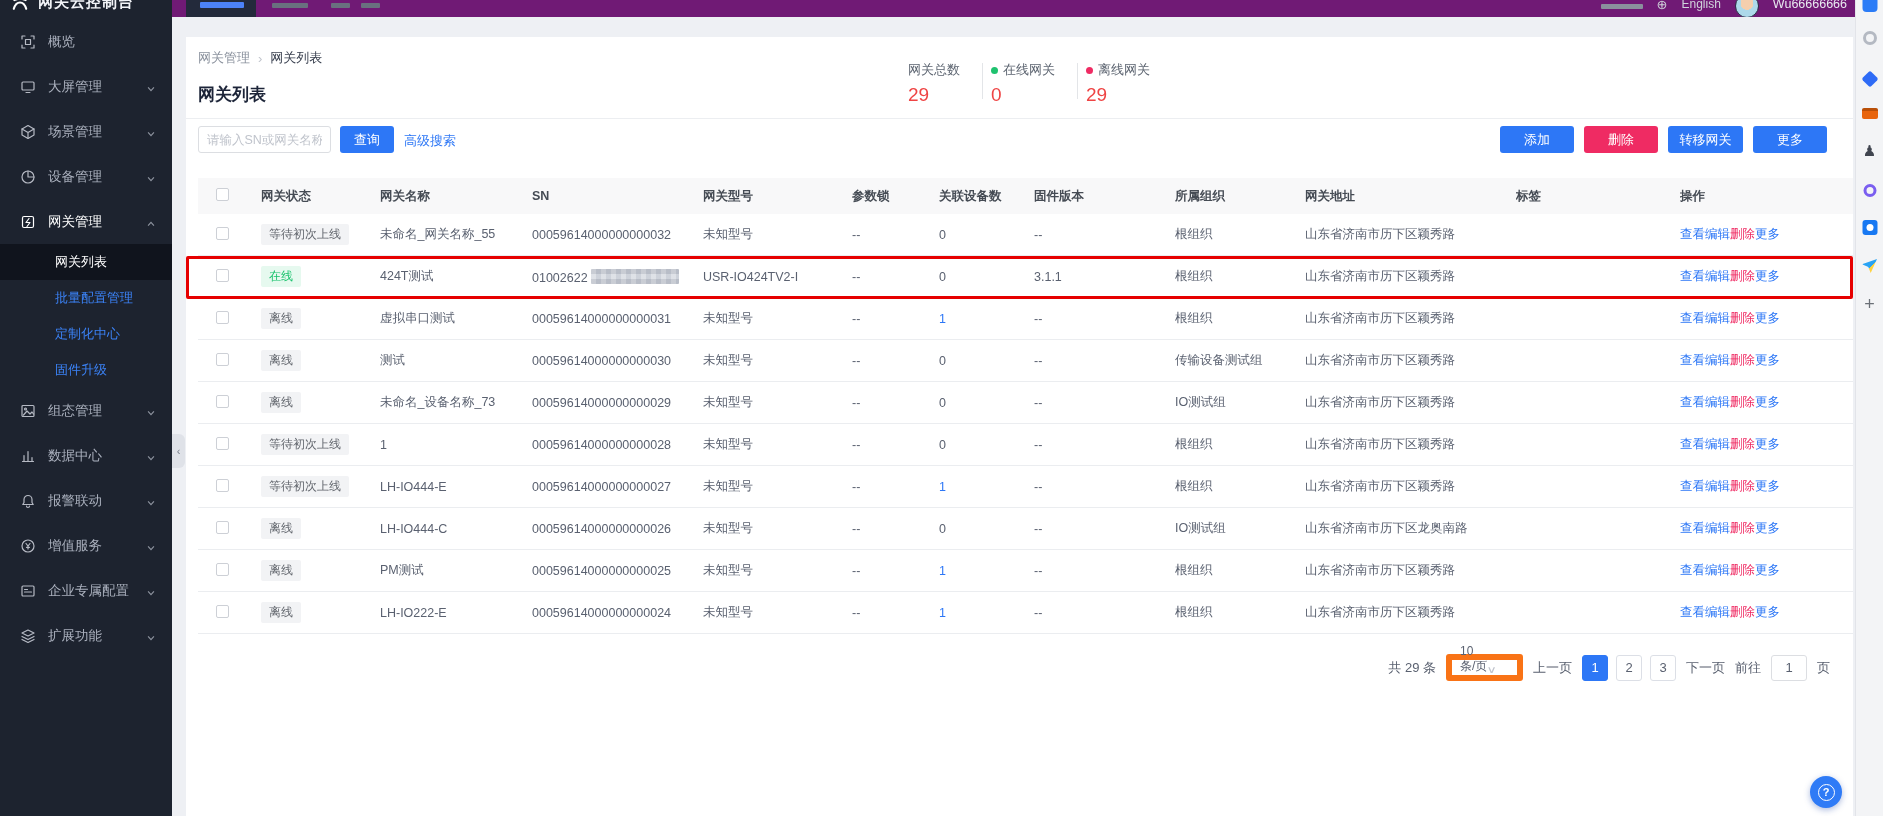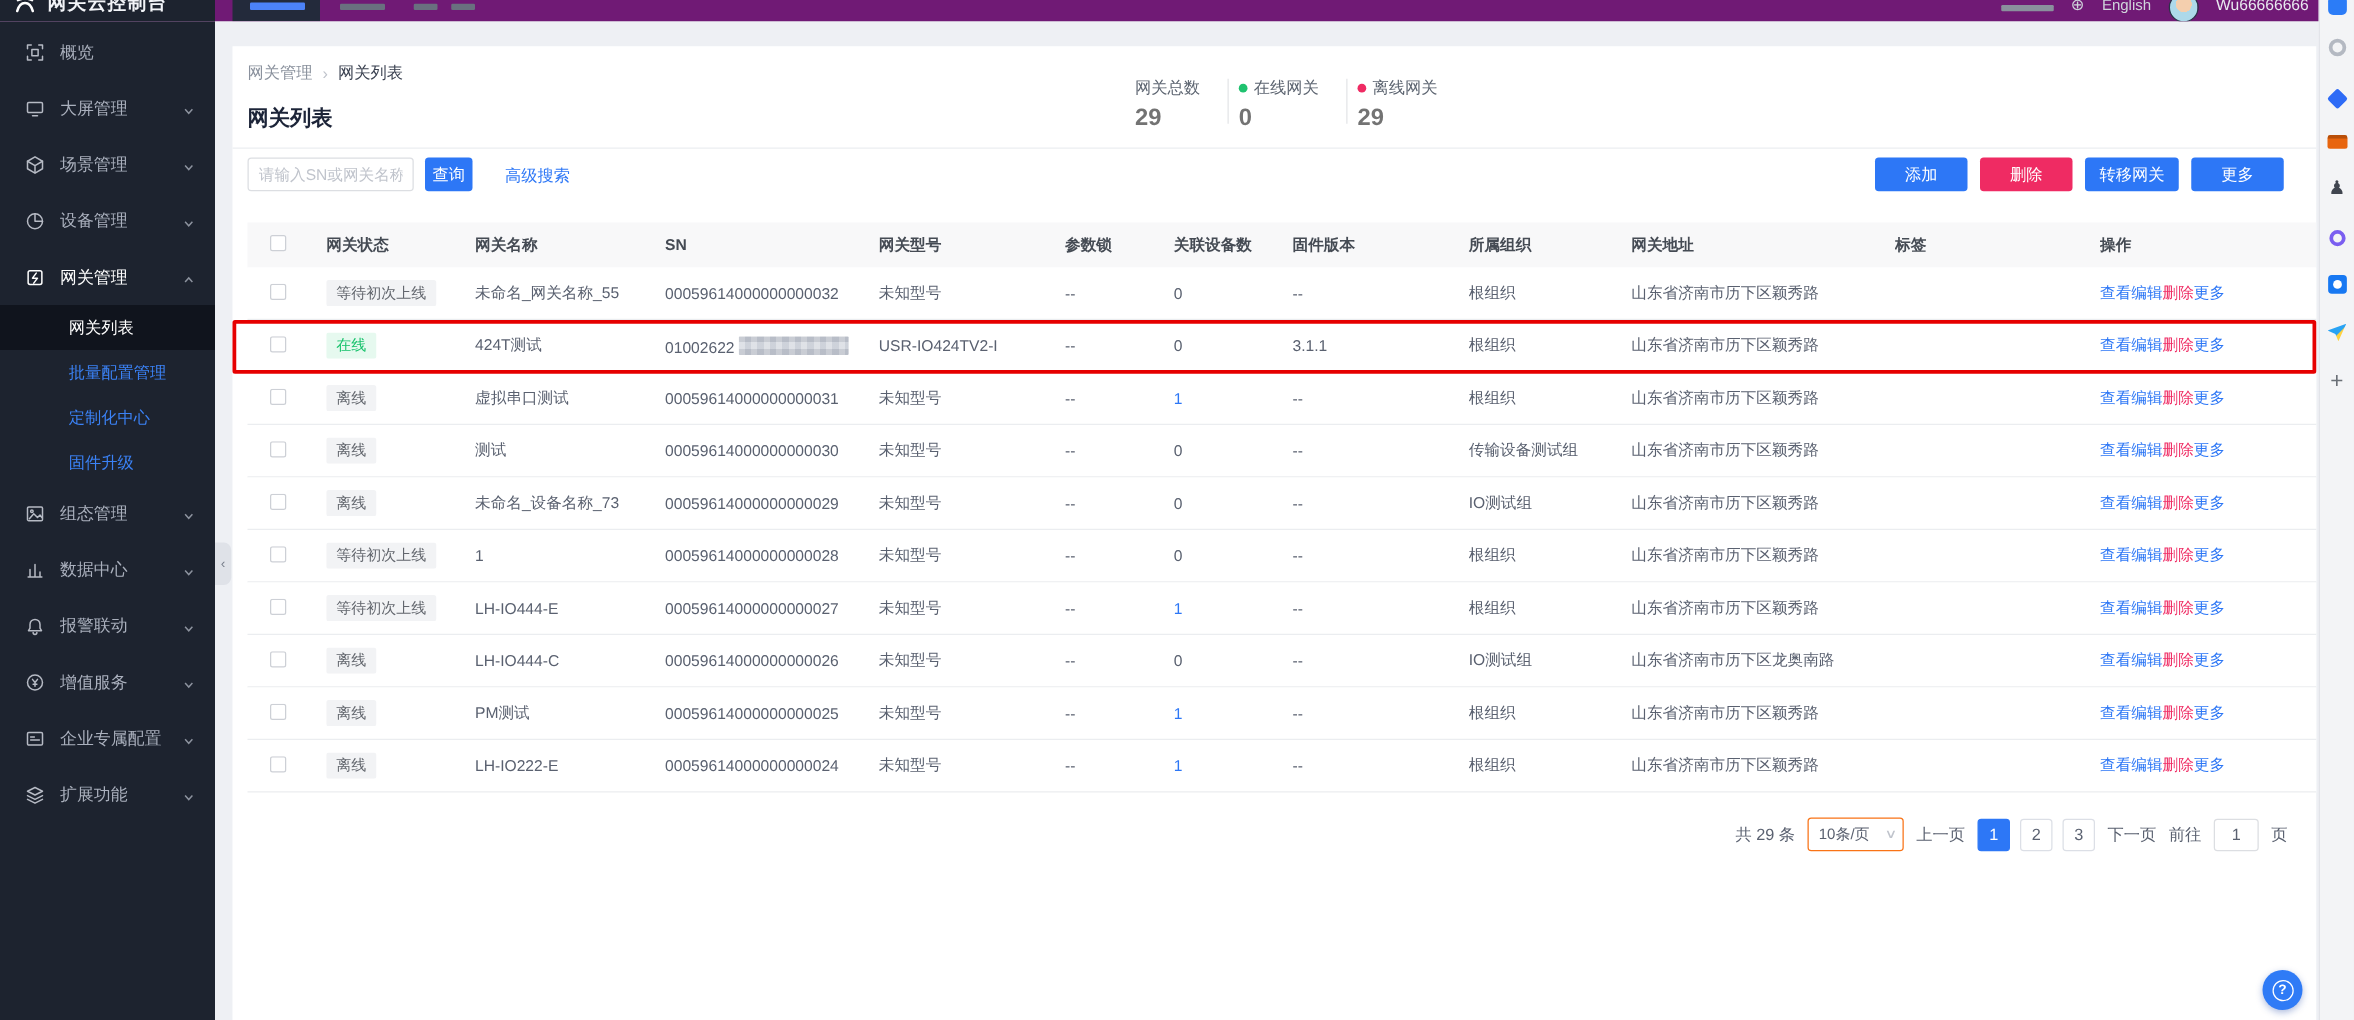--- a/index.html
+++ b/index.html
@@ -36,30 +36,30 @@
   
   .card{position:absolute;left:186px;top:37px;width:1667px;bottom:0;background:#fff;z-index:1;}
   .breadcrumb{position:absolute;left:12px;top:12px;font-size:13px;color:#8a919d;display:flex;gap:8px;align-items:center;}
   .breadcrumb .sep{color:#c0c4cc;font-size:13px;}
   .breadcrumb .last{color:#3a4150;}
   .page-title{position:absolute;left:12px;top:46px;font-size:17px;font-weight:bold;color:#1c2438;}
   .stats{position:absolute;left:714px;top:24px;display:flex;align-items:flex-start;}
   .stat{padding:0 22px 0 8px;}
   .stat .s-label{font-size:13px;color:#5c6470;display:flex;align-items:center;gap:5px;white-space:nowrap;}
   .stat .s-dot{width:7px;height:7px;border-radius:50%;display:inline-block;}
-  .stat .s-value{font-size:19px;font-weight:bold;color:#737373;margin-top:5px;}
+  .stat .s-value{font-size:19px;font-weight:normal;color:#ef4444;margin-top:5px;}
   .stat-div{width:1px;height:36px;background:#e3e5e8;margin-top:2px;}
   .h-divider{position:absolute;left:0;top:81px;width:100%;height:1px;background:#eceef1;}
 
   
   .toolbar{position:absolute;left:0;top:89px;width:100%;height:28px;}
   .search-input{position:absolute;left:12px;top:0;width:133px;height:27px;border:1px solid #dcdee2;border-radius:3px;font-size:12.5px;padding:0 8px;color:#333;outline:none;}
   .search-input::placeholder{color:#c0c4cc;}
   .btn{height:27px;border:none;border-radius:3px;font-size:13px;color:#fff;cursor:pointer;}
-  .btn-query{position:absolute;left:154px;top:0;width:38px;background:#2d77f6;}
+  .btn-query{position:absolute;left:154px;top:0;width:54px;background:#2d77f6;}
   .adv-link{position:absolute;left:218px;top:6px;font-size:13px;color:#2d77f6;cursor:pointer;}
   .toolbar-right{position:absolute;right:26px;top:0;display:flex;gap:10px;}
   .btn-blue{background:#2d77f6;width:74px;}
   .btn-pink{background:#ef2b63;width:74px;}
   .btn-wide{width:75px;}
 
   
   .tbl{position:absolute;left:0;top:141px;width:100%;padding-left:12px;}
   .thead,.trow{display:grid;grid-template-columns:63px 119px 152px 171px 149px 87px 95px 141px 130px 211px 164px 1fr;align-items:center;}
   .thead{height:36px;background:#f8f8f9;font-size:12.5px;font-weight:bold;color:#454b54;}
@@ -71,21 +71,21 @@
   .badge.online{background:#e6f9ef;color:#17c26b;}
   .lnk{color:#2d77f6;cursor:pointer;}
   .lnk.danger{color:#ef2b63;}
   .actions{display:flex;gap:0;}
   .mosaic{display:inline-block;vertical-align:-2px;width:88px;height:15px;margin-left:3px;border-radius:1px;
     background:repeating-linear-gradient(0deg,rgba(150,155,168,.30) 0 5px,rgba(222,225,231,.30) 5px 10px),
                repeating-linear-gradient(90deg,#dfe2e7 0 5px,#c7ccd5 5px 10px);}
 
   
   .pagination{position:absolute;right:23px;top:617px;height:27px;display:flex;align-items:center;gap:10px;font-size:13px;color:#5a6170;}
-  .pg-select{width:77px;height:27px;border:1px solid #f97316;border-radius:3px;display:flex;align-items:center;justify-content:space-between;padding:0 6px 0 8px;font-size:12px;color:#5a6170;cursor:pointer;background:#fff;}
+  .pg-select{width:77px;height:27px;border:6px solid #f97316;border-radius:3px;display:flex;align-items:flex-end;justify-content:space-between;padding:0 22px 0 8px;font-size:12px;color:#5a6170;cursor:pointer;background:#fff;}
   .pg-select .chev{color:#c0c4cc;font-size:10px;transform:scaleX(1.4);}
   .pg-btn{cursor:pointer;color:#5a6170;}
   .pg-pages{display:flex;gap:8px;}
   .pg-num{min-width:26px;height:26px;border:1px solid #dcdfe6;border-radius:3px;display:flex;align-items:center;justify-content:center;font-size:13px;color:#5a6170;cursor:pointer;background:#fff;}
   .pg-num.active{background:#2d77f6;border-color:#2d77f6;color:#fff;}
   .goto-input{width:36px;height:26px;border:1px solid #dcdee2;border-radius:3px;text-align:center;font-size:13px;color:#5a6170;outline:none;}
 
   
   .red-rect{position:absolute;left:186px;top:256px;width:1667px;height:43px;border:3px solid #e60000;border-radius:2px;z-index:50;pointer-events:none;}
   .fab{position:absolute;left:1810px;top:776px;width:32px;height:32px;border-radius:50%;background:#2f7bf6;box-shadow:0 2px 6px rgba(20,60,160,.35);display:flex;align-items:center;justify-content:center;z-index:60;cursor:pointer;}

